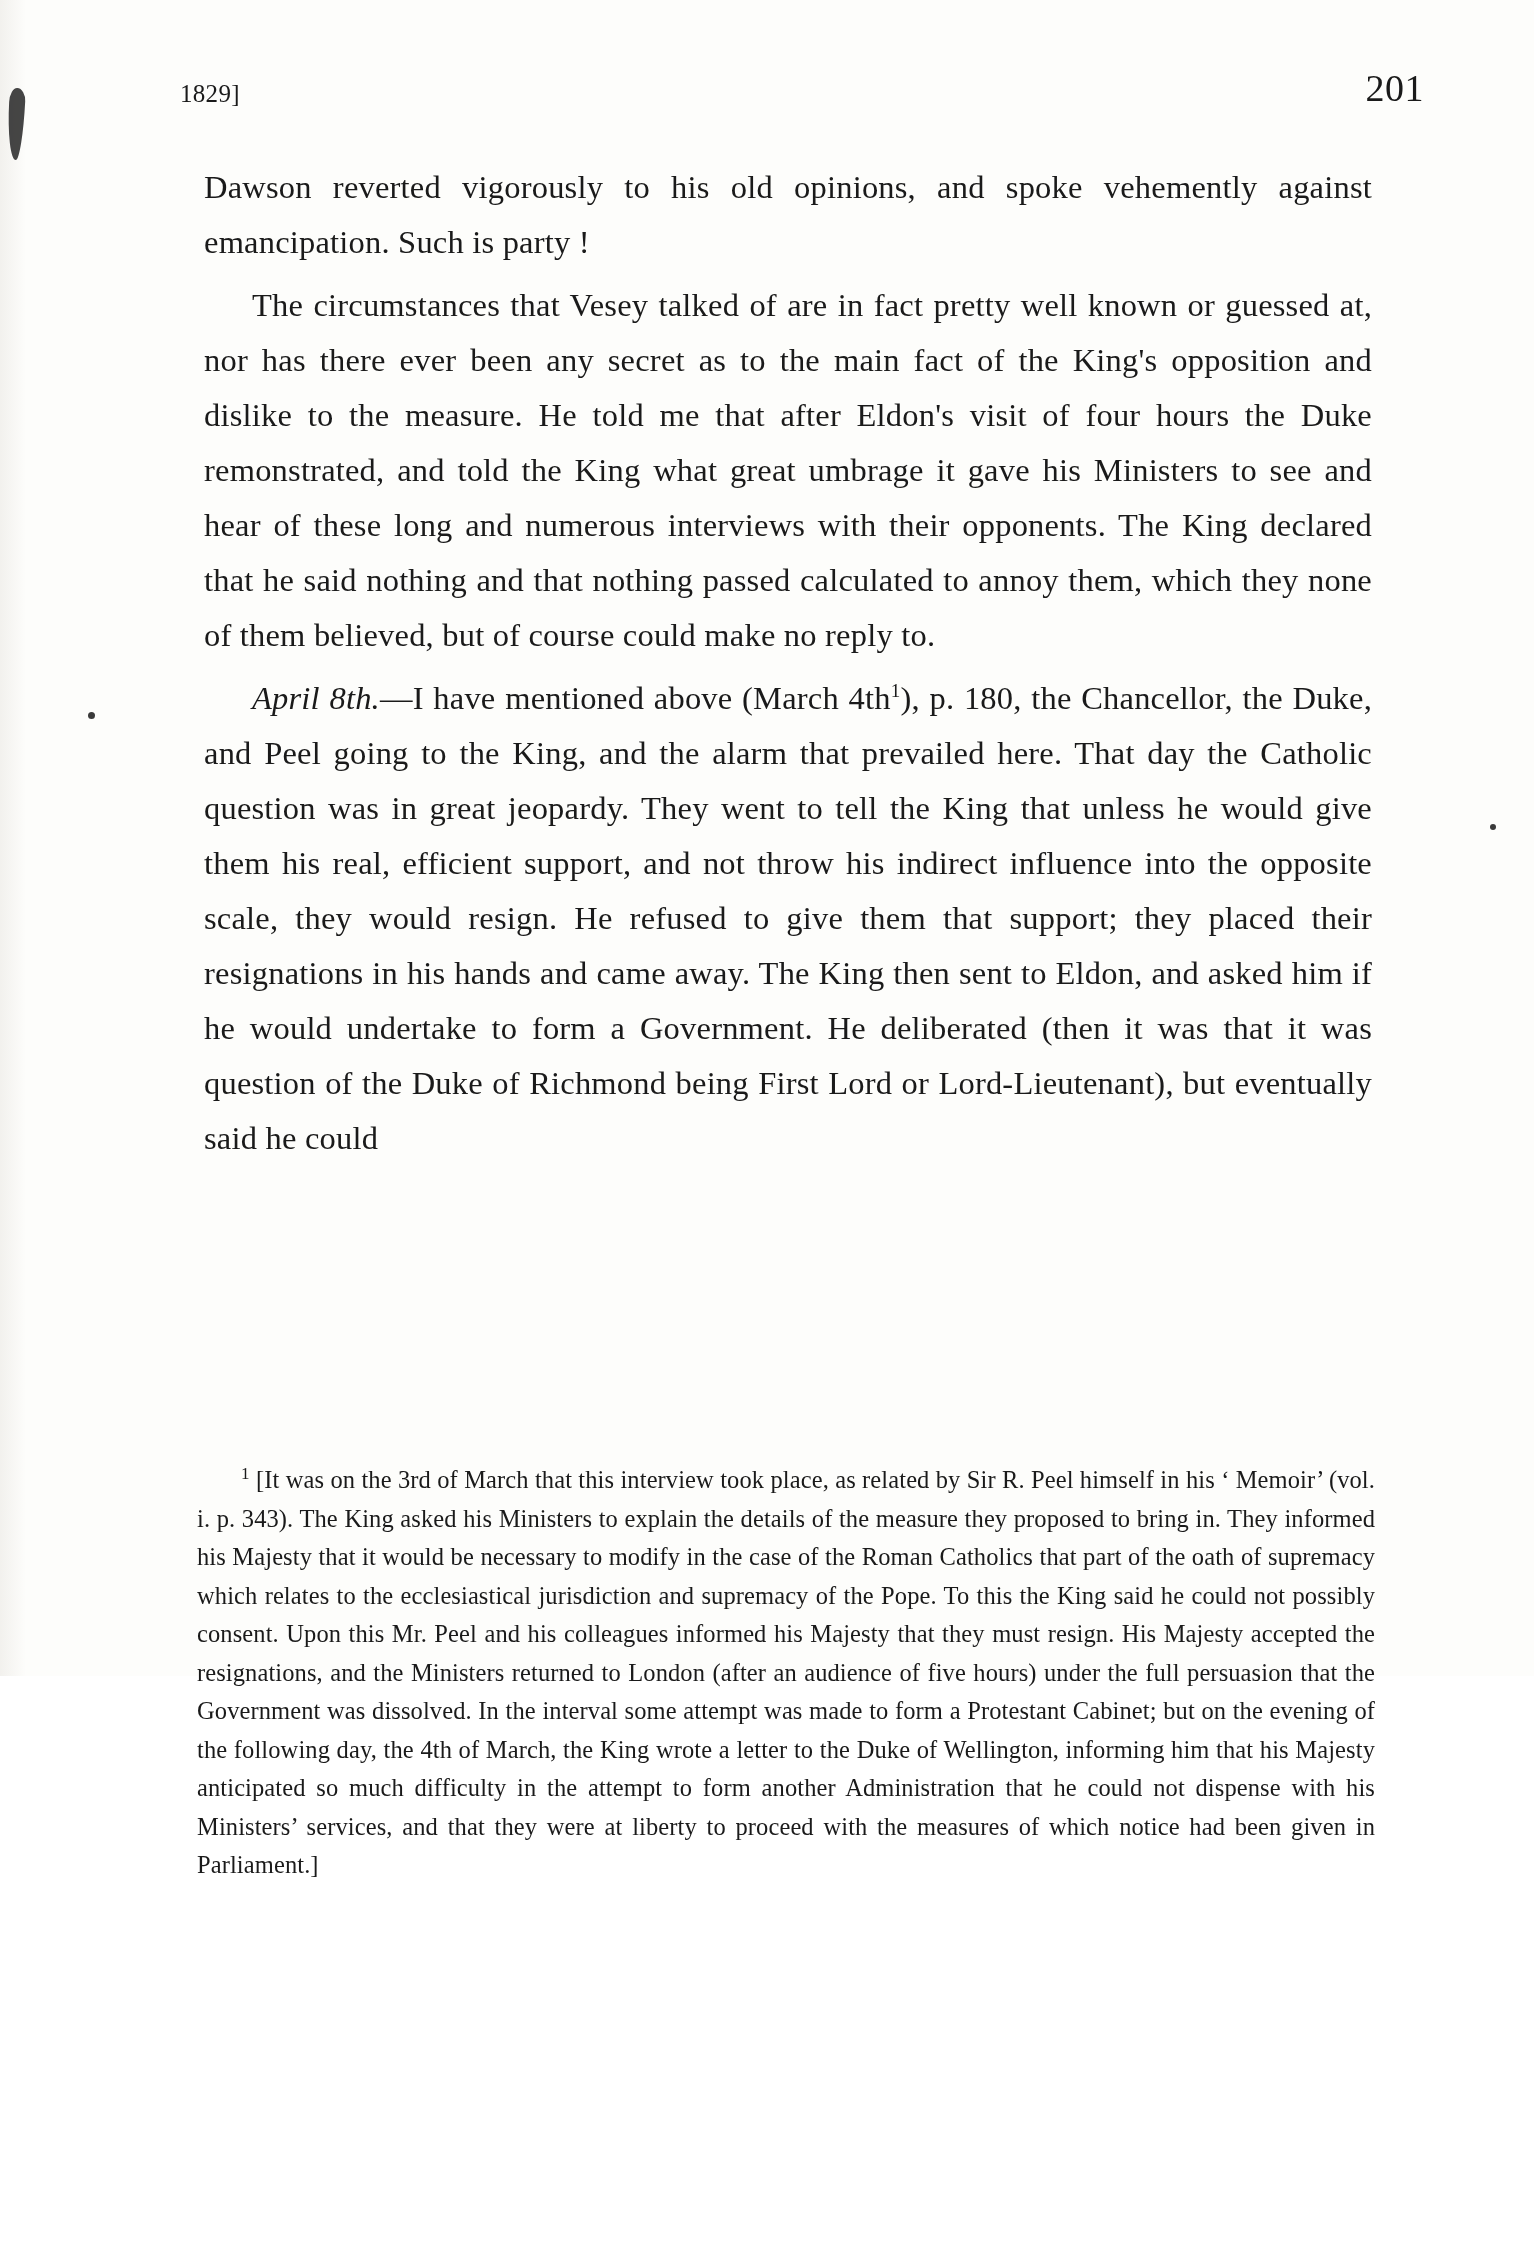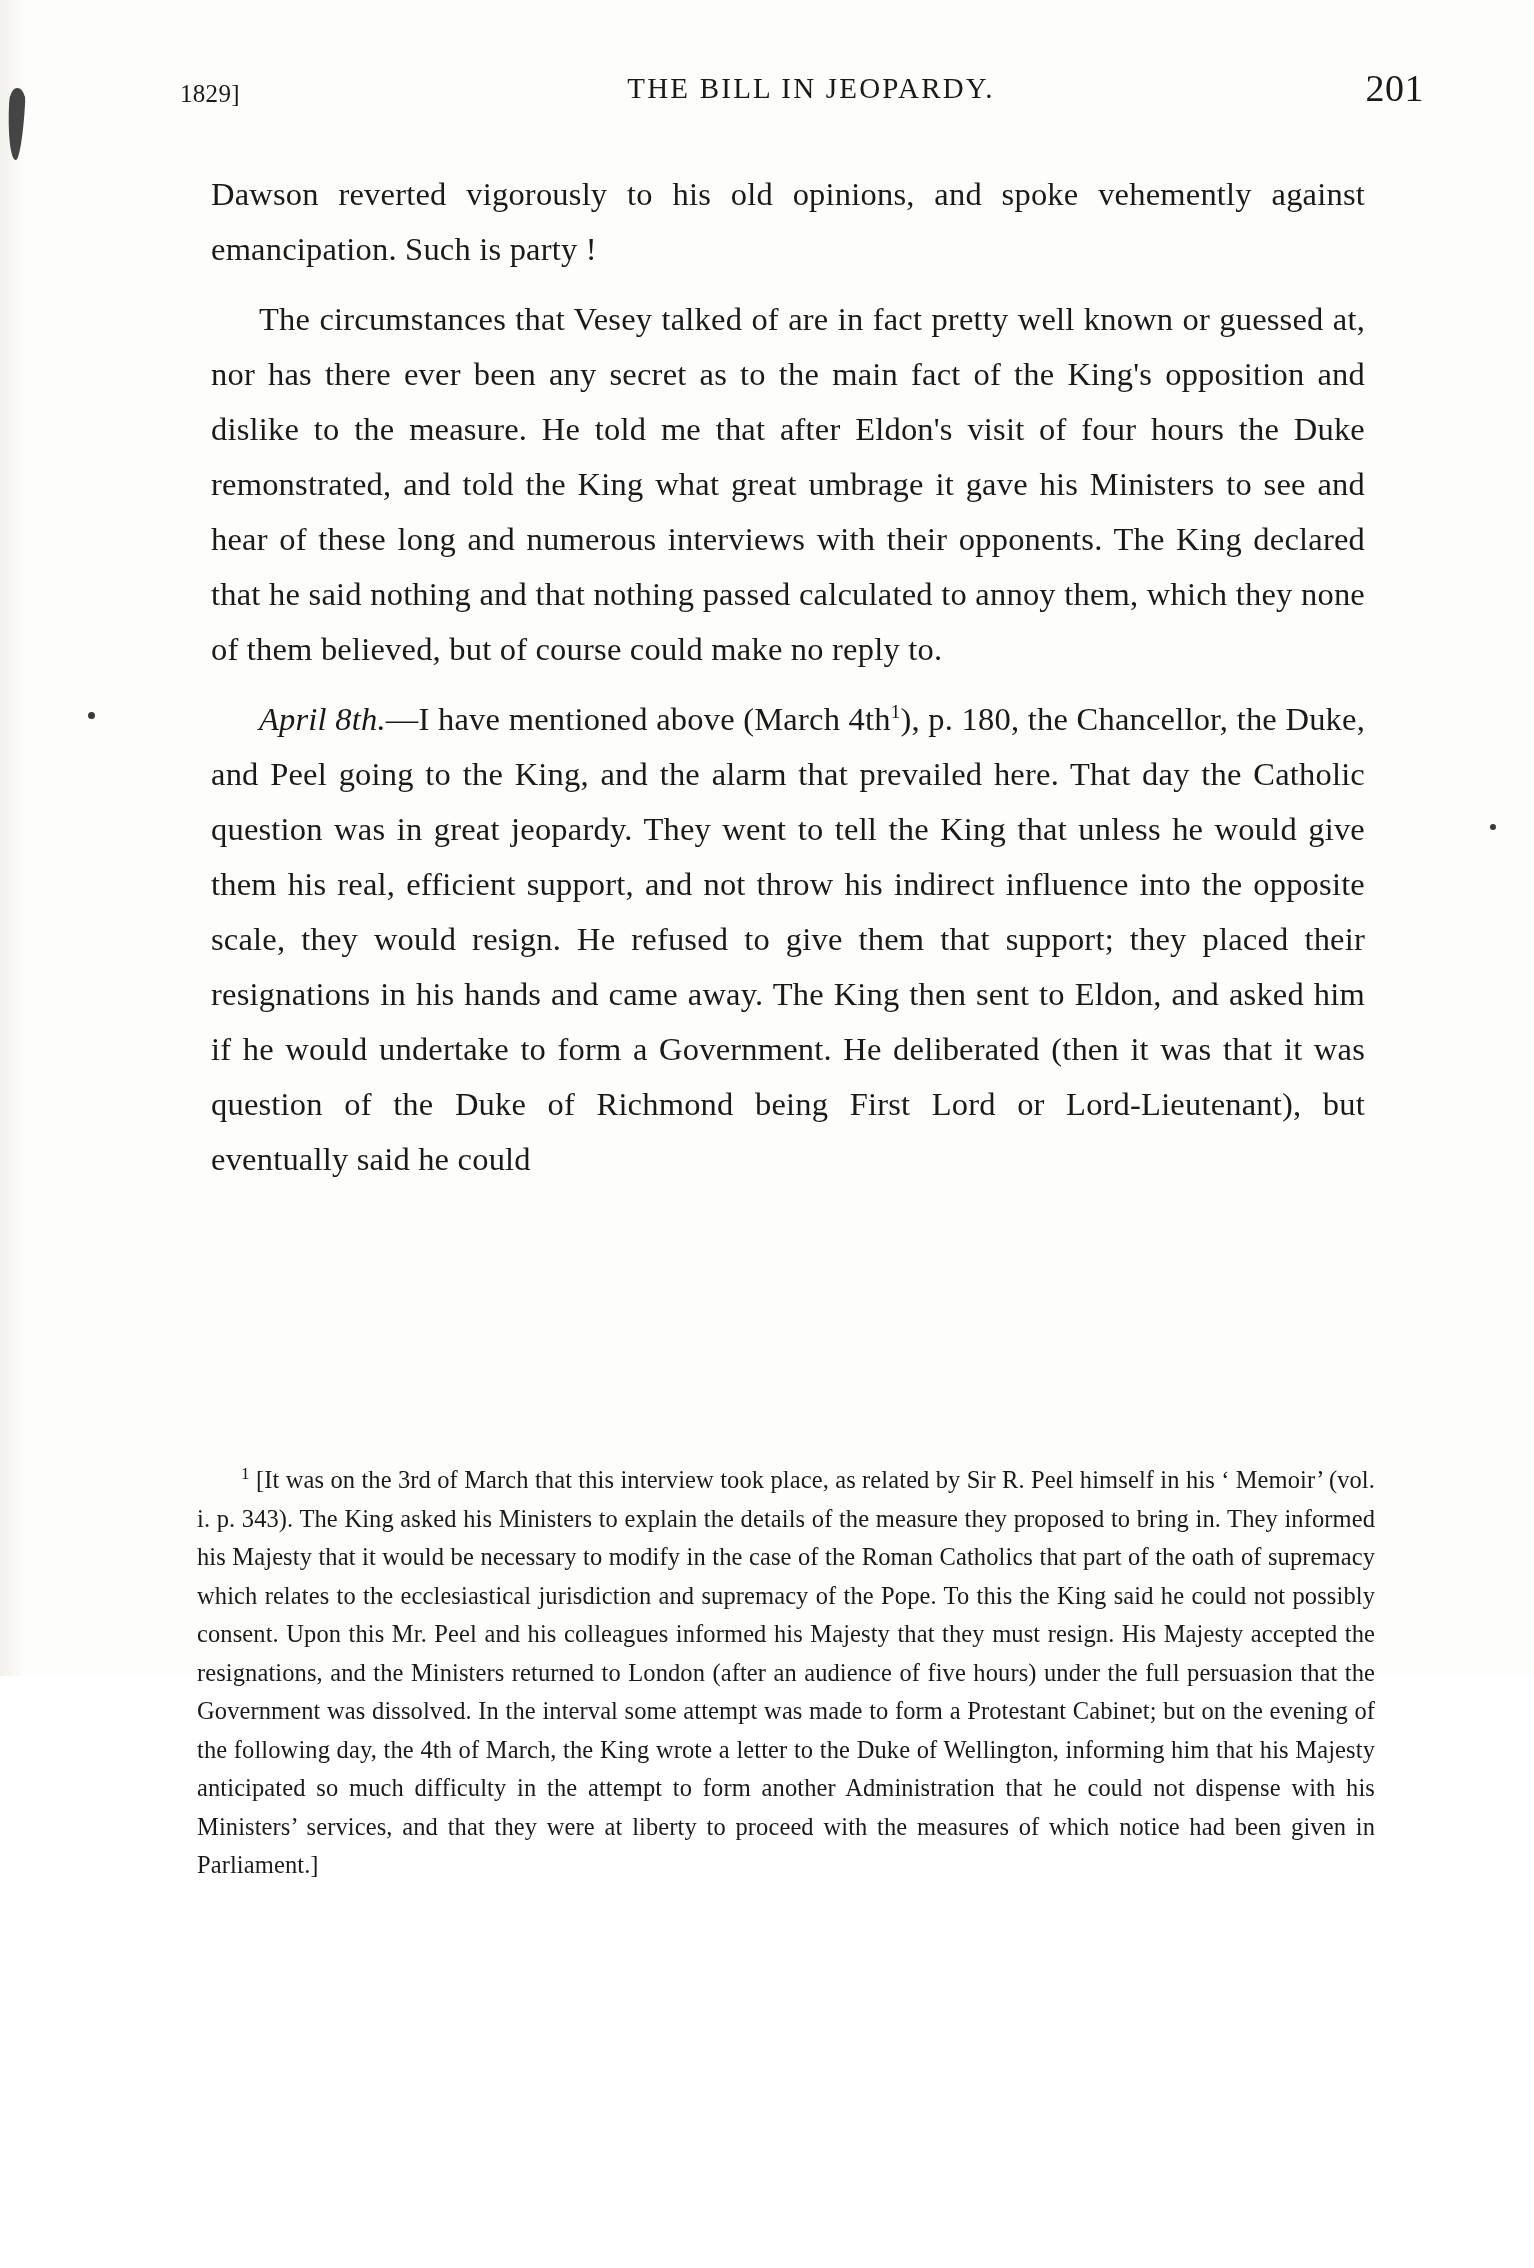--- a/index.html
+++ b/index.html
@@ -84,21 +84,21 @@
     letter-spacing: .5px;
   }
 
   .body-col {
     position: absolute;
     left: 196px;
     top: 152px;
     width: 1184px;
   }
   p.para {
-    margin: 15px;
+    margin: 8px;
     font-size: 32.5px;
     line-height: 55px;
     text-align: justify;
     text-justify: inter-word;
     letter-spacing: .2px;
     hyphens: manual;
   }
   p.para + p.para { margin-top: 2px; }
   p.indent { text-indent: 48px; }
   .it { font-style: italic; }
@@ -132,21 +132,20 @@
 <body>
 
 <div class="page">
 
   <div class="inkmark"></div>
   <div class="speck a"></div>
   <div class="speck b"></div>
 
   <header class="running">
     <div class="folio-left">1829]</div>
-    <div class="running-title">THE BILL IN JEOPARDY.</div>
     <div class="folio-right">201</div>
   </header>
 
   <div class="body-col">
 
     <p class="para">Dawson reverted vigorously to his old opinions, and spoke vehemently against emancipation.  Such is party !</p>
 
     <p class="para indent">The circumstances that Vesey talked of are in fact pretty well known or guessed at, nor has there ever been any secret as to the main fact of the King's opposition and dislike to the measure.  He told me that after Eldon's visit of four hours the Duke remonstrated, and told the King what great umbrage it gave his Ministers to see and hear of these long and numerous interviews with their opponents.  The King declared that he said nothing and that nothing passed calculated to annoy them, which they none of them believed, but of course could make no reply to.</p>
 
     <p class="para indent"><span class="it">April 8th.</span><span>—</span><span>I have mentioned above (March 4th</span><sup class="fnref">1</sup><span>), p. 180, the Chancellor, the Duke, and Peel going to the King, and the alarm that prevailed here.  That day the Catholic question was in great jeopardy.  They went to tell the King that unless he would give them his real, efficient support, and not throw his indirect influence into the opposite scale, they would resign.  He refused to give them that support; they placed their resignations in his hands and came away.  The King then sent to Eldon, and asked him if he would undertake to form a Government.  He deliberated (then it was that it was question of the Duke of Richmond being First Lord or Lord-Lieutenant), but eventually said he could</span></p>

